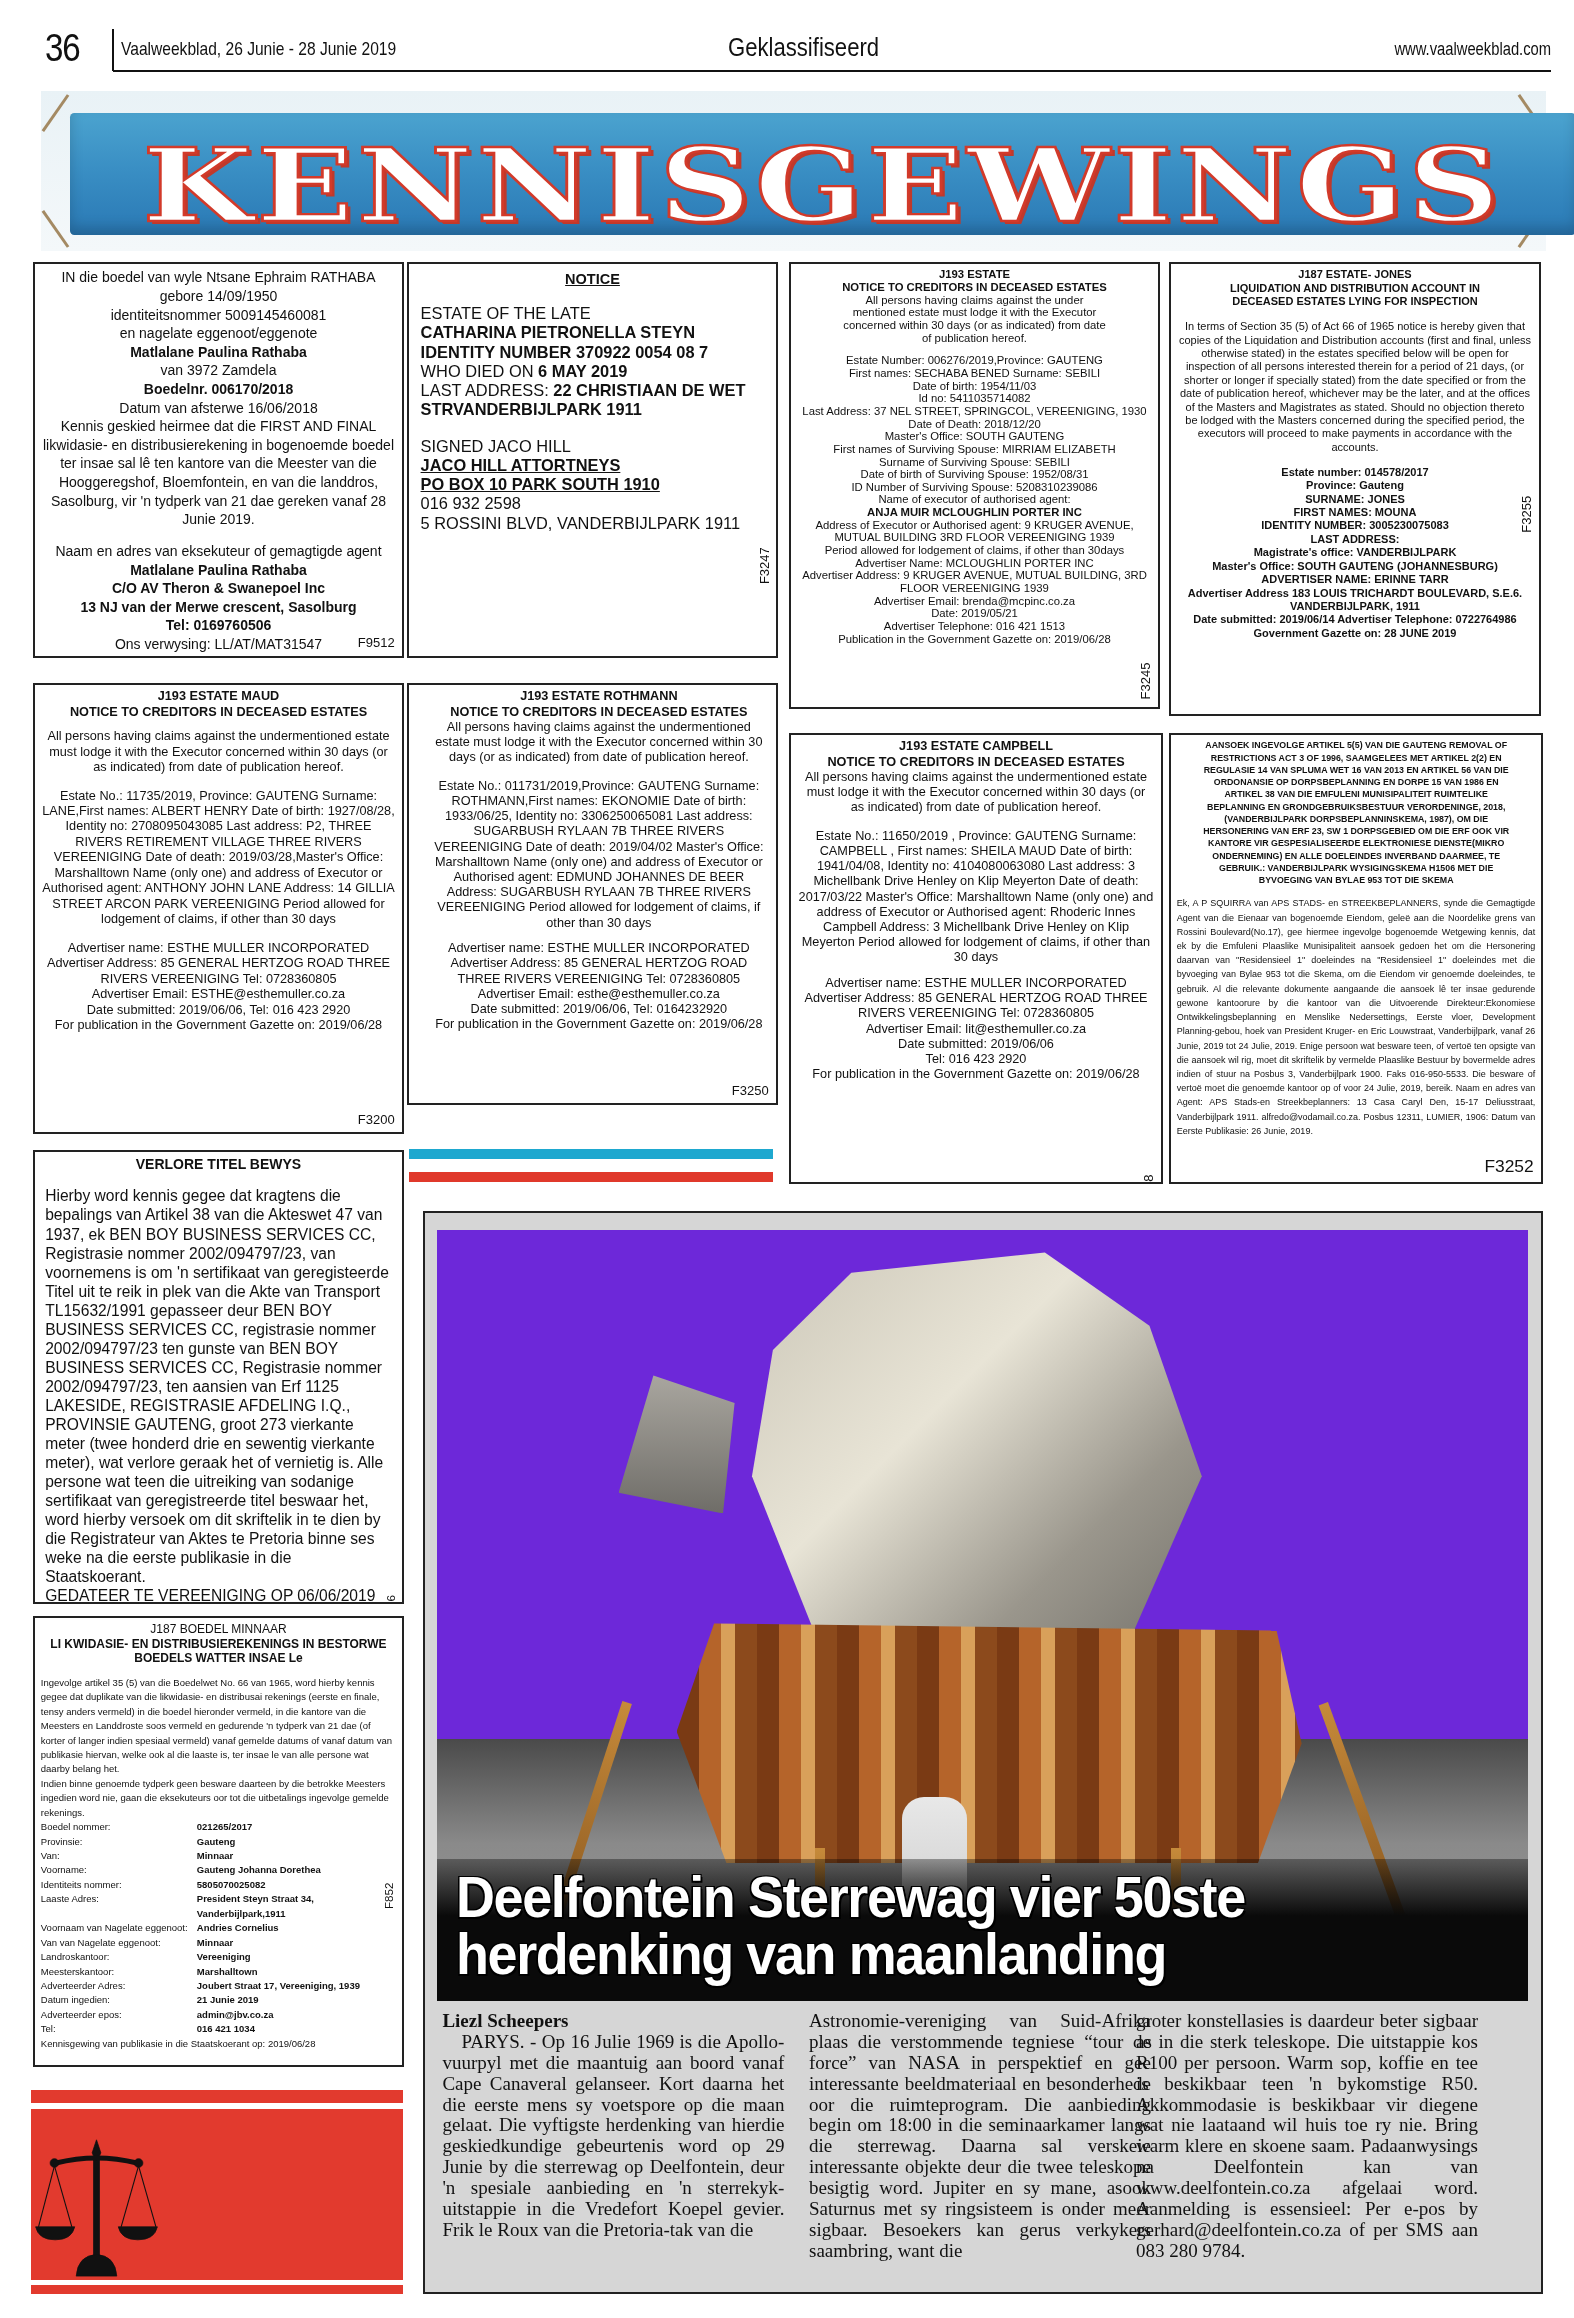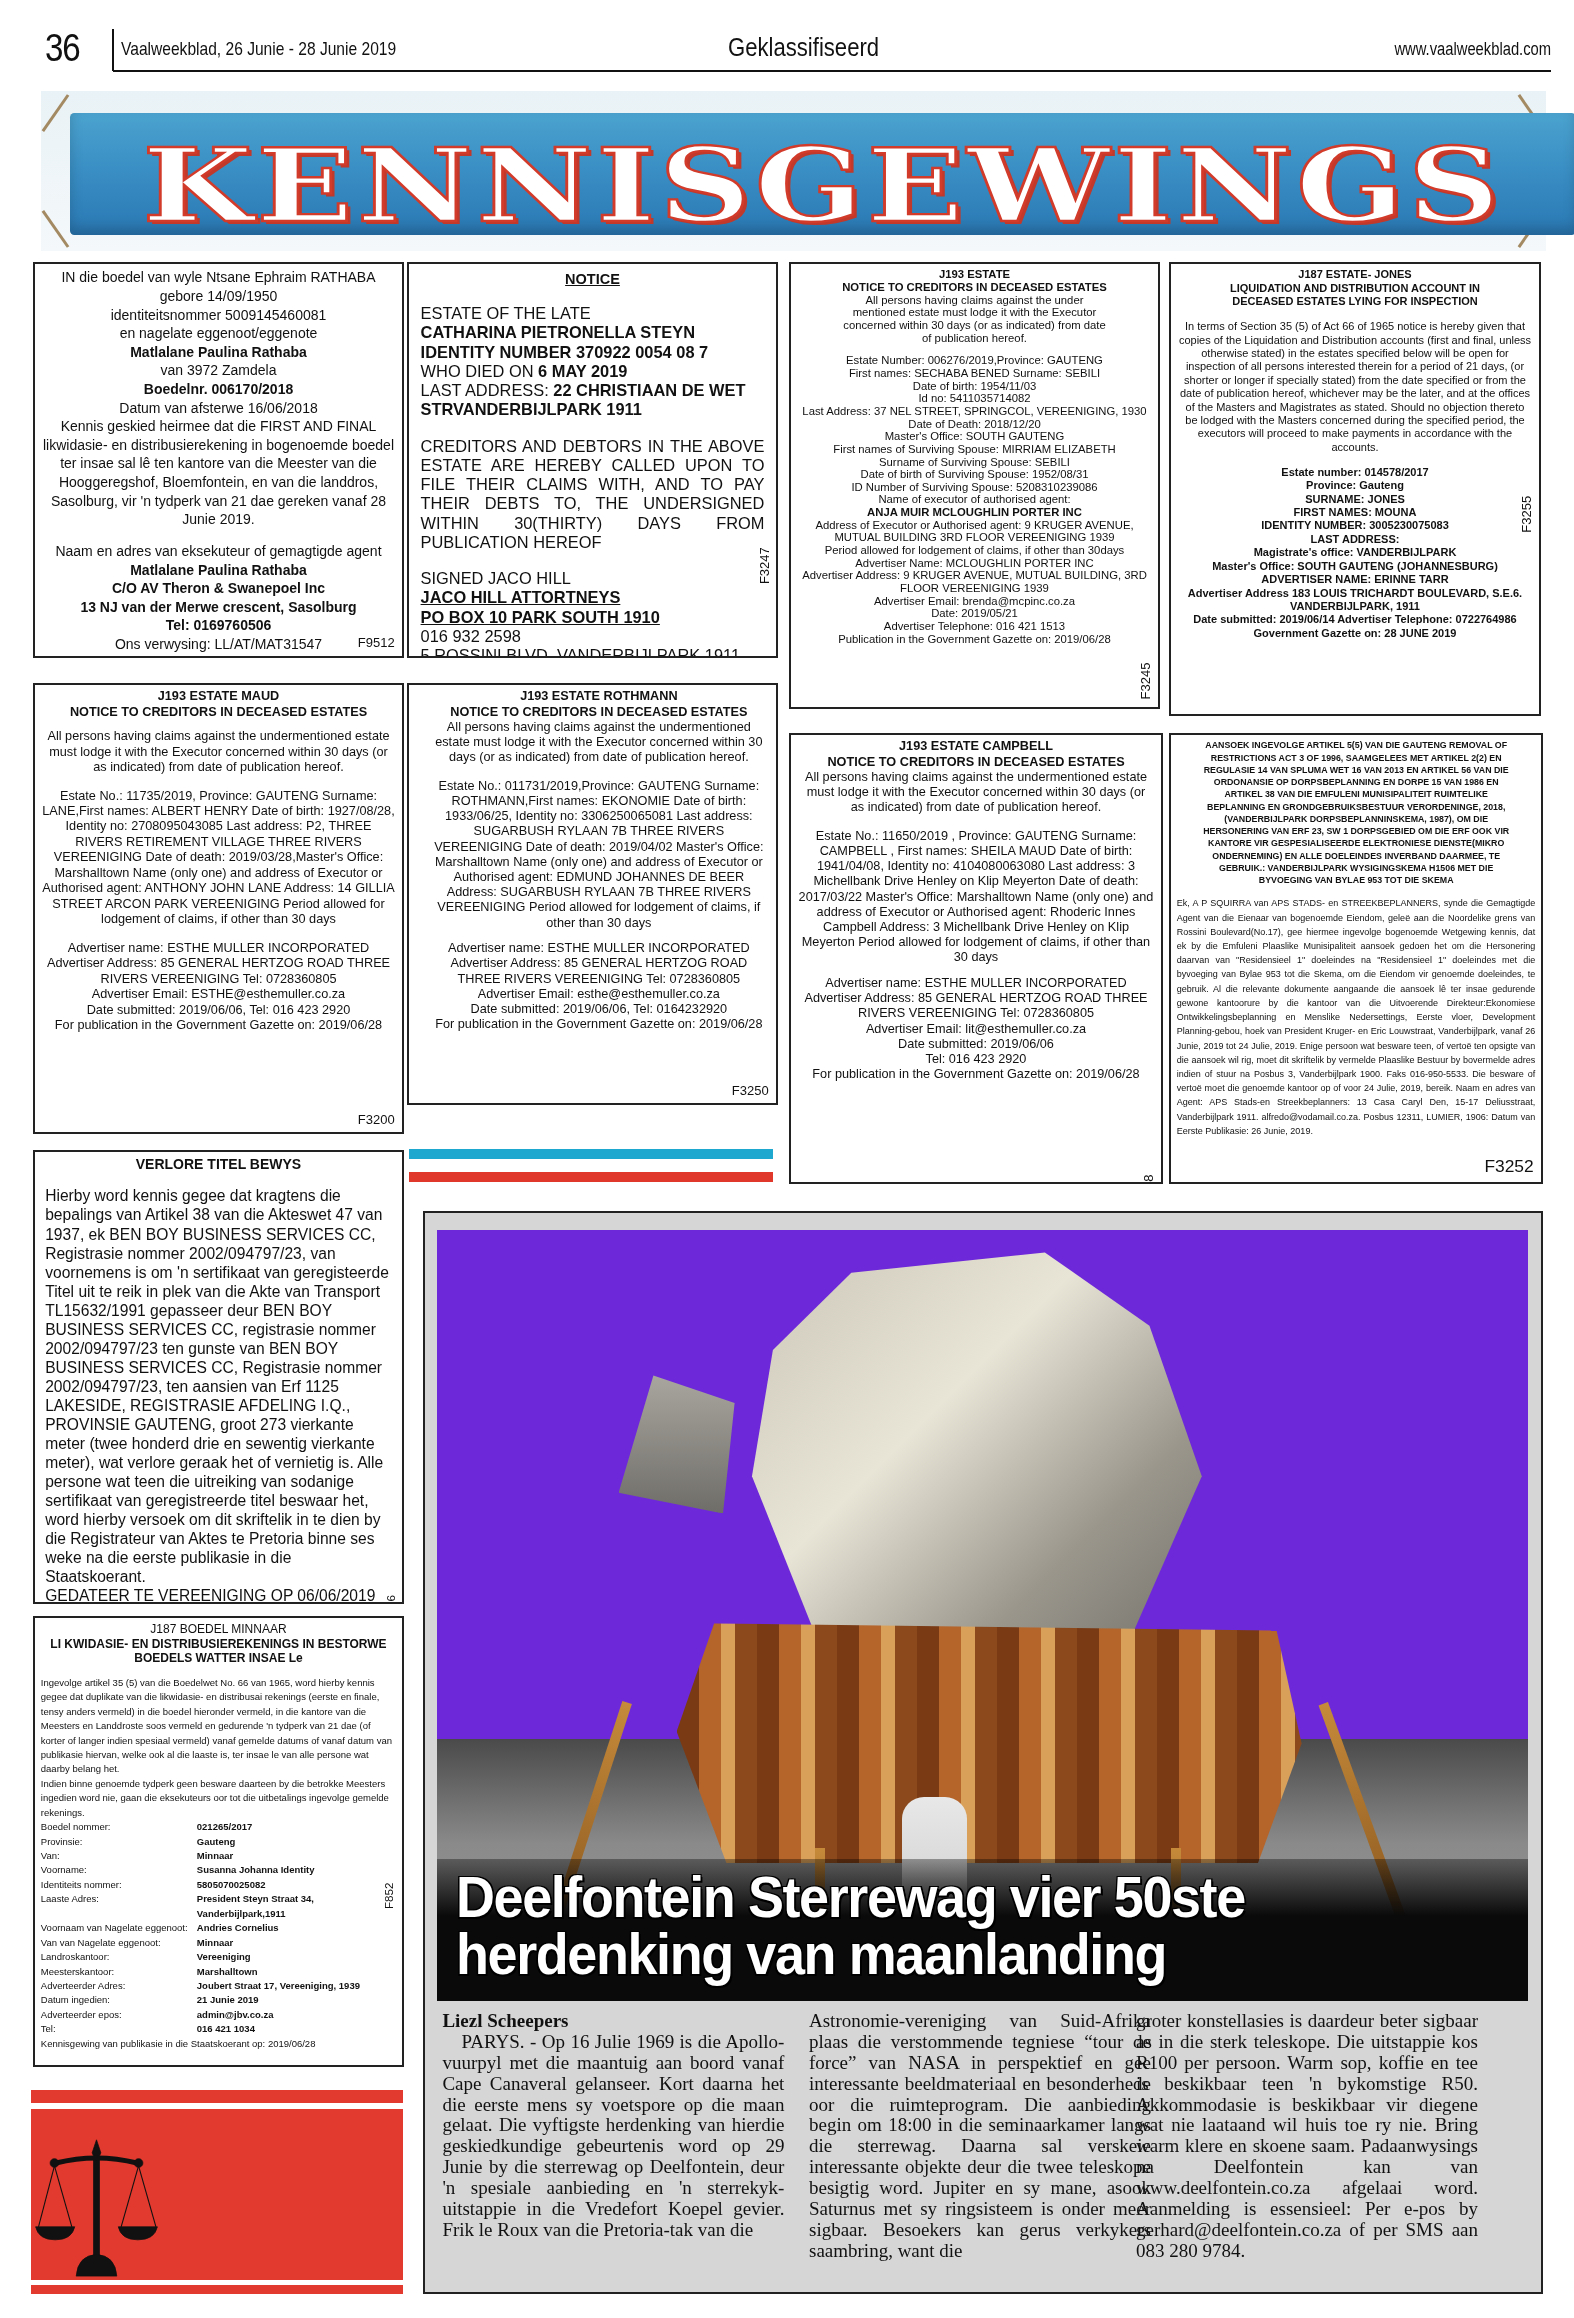--- a/index.html
+++ b/index.html
@@ -116,21 +116,20 @@
   <span class="ref">F9512</span>
 </div>
 
 <div class="box b2">
   <div style="text-align:center;font-weight:bold;text-decoration:underline;font-size:14.5px">NOTICE</div>
   <div style="margin-top:16px">ESTATE OF THE LATE</div>
   <div style="font-weight:bold">CATHARINA PIETRONELLA STEYN</div>
   <div style="font-weight:bold">IDENTITY NUMBER 370922 0054 08 7</div>
   <div><span>WHO DIED ON </span><b>6 MAY 2019</b></div>
   <div><span>LAST ADDRESS: </span><b>22 CHRISTIAAN DE WET STRVANDERBIJLPARK 1911</b></div>
-  <div class="just" style="margin-top:17.4px">CREDITORS AND DEBTORS IN THE ABOVE ESTATE ARE HEREBY CALLED UPON TO FILE THEIR CLAIMS WITH, AND TO PAY THEIR DEBTS TO, THE UNDERSIGNED WITHIN 30(THIRTY) DAYS FROM PUBLICATION HEREOF</div>
   <div style="margin-top:17.4px">SIGNED JACO HILL</div>
   <div class="u" style="font-weight:bold">JACO HILL ATTORTNEYS</div>
   <div class="u" style="font-weight:bold">PO BOX 10 PARK SOUTH 1910</div>
   <div>016 932 2598</div>
   <div>5 ROSSINI BLVD, VANDERBIJLPARK 1911</div>
   <span class="ref-v" style="bottom:109px">F3247</span>
 </div>
 
 <div class="box b3">
   <div style="font-weight:bold">J193 ESTATE</div>
@@ -246,21 +245,21 @@
   <div class="kv">
       <span class="k">Provinsie:</span>
       <span class="v">Gauteng</span>
     </div>
   <div class="kv">
       <span class="k">Van:</span>
       <span class="v">Minnaar</span>
     </div>
   <div class="kv">
       <span class="k">Voorname:</span>
-      <span class="v">Susanna Johanna Identity</span>
+      <span class="v">Gauteng Johanna Dorethea</span>
     </div>
   <div class="kv">
       <span class="k">Identiteits nommer:</span>
       <span class="v">5805070025082</span>
     </div>
   <div class="kv">
       <span class="k">Laaste Adres:</span>
       <span class="v" style="width:145px">President Steyn Straat 34, Vanderbijlpark,1911</span>
     </div>
   <div class="kv">

